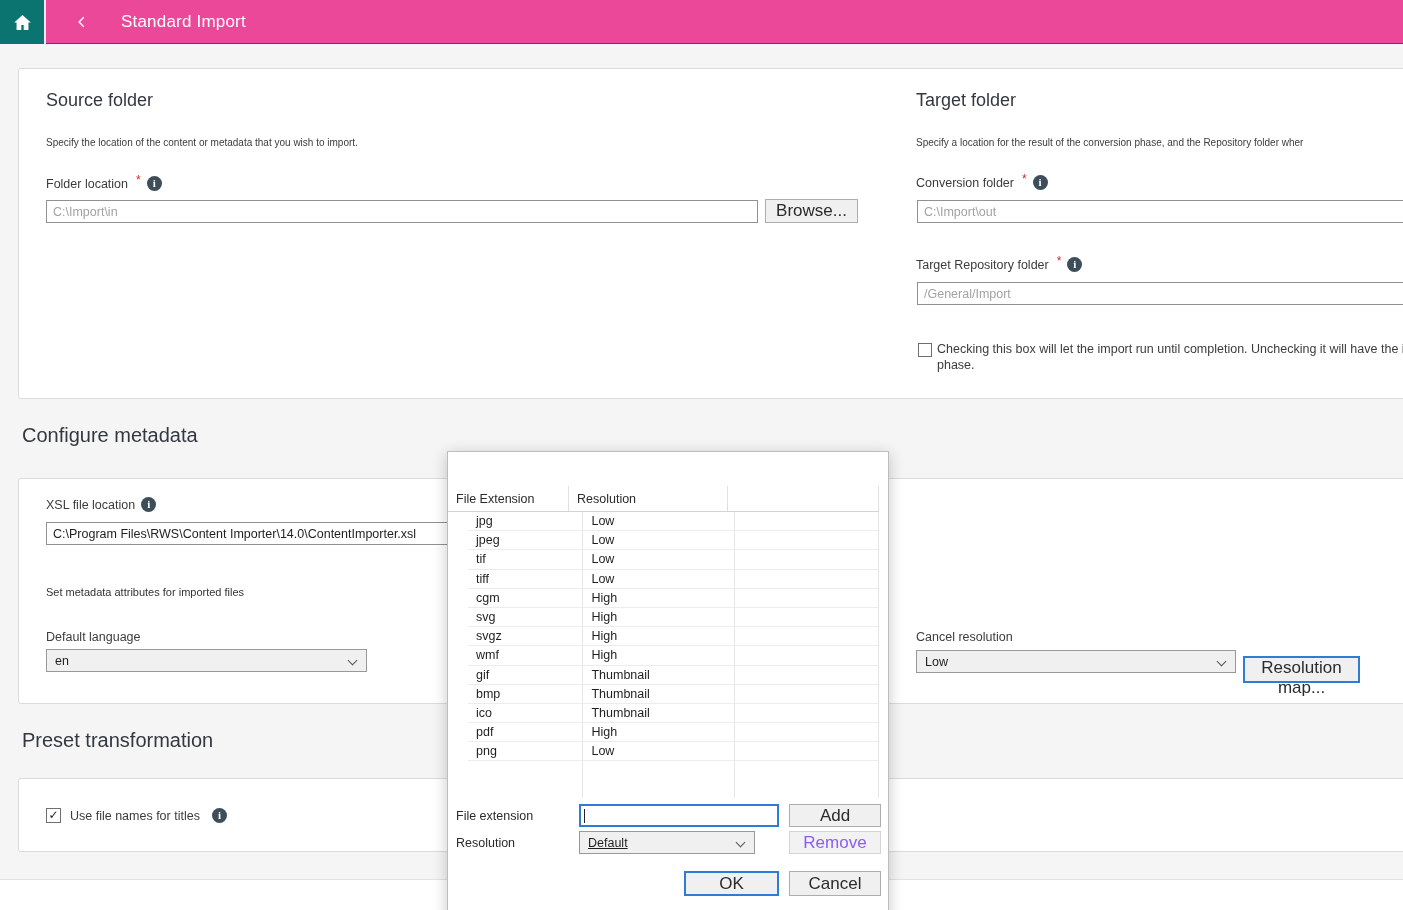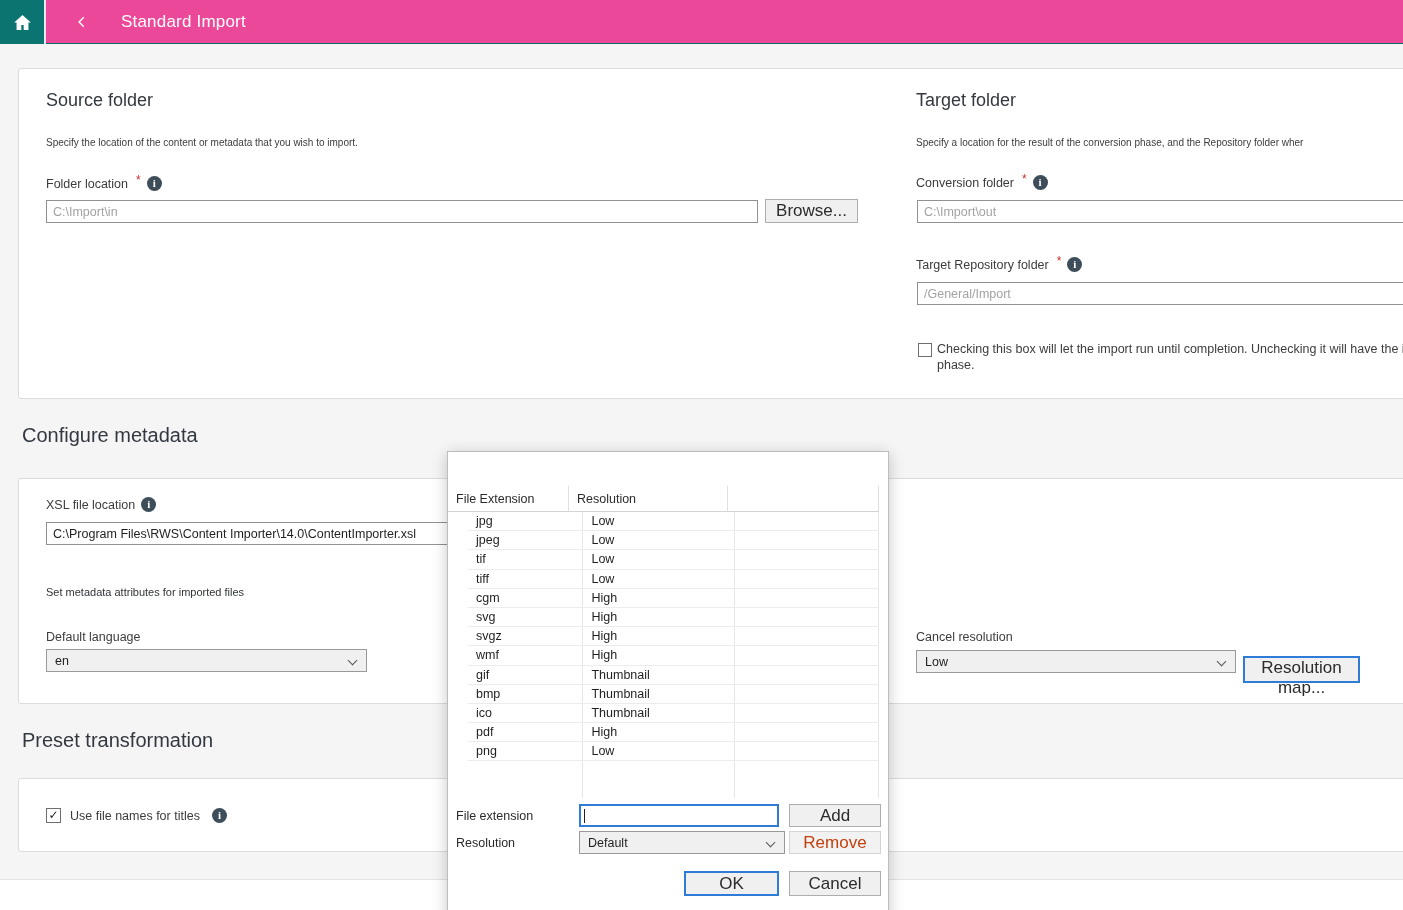--- a/index.html
+++ b/index.html
@@ -26,21 +26,21 @@
   .h-sub { position: absolute; color: #2f3439; font-size: 11px; font-weight: 400; white-space: nowrap; }
   .desc { position: absolute; color: #3c3c3c; font-size: 10px; white-space: nowrap; }
   .lbl { position: absolute; color: #3c3c3c; font-size: 12.5px; white-space: nowrap; display: flex; align-items: center; gap: 6px; }
   .req { color: #cb2e2e; font-size: 12px; position: relative; top: -4px; margin-left: 2px; }
   .info-icon { display: inline-block; width: 15px; height: 15px; border-radius: 50%; background: #3d4d59; color: #ffffff; font-size: 11px; font-weight: bold; line-height: 15px; text-align: center; font-family: "Liberation Serif", serif; }
 
   .txt-input { position: absolute; height: 23px; border: 1px solid #919191; background: #ffffff; font-family: inherit; font-size: 12.5px; padding: 0 6px; color: #1f1f1f; border-radius: 0; outline: none; }
   .txt-input.ghost { color: #a3a3a3; }
   .btn { position: absolute; background: #f0f0f0; border: 1px solid #adadad; font-family: inherit; font-size: 17px; color: #2b2b2b; text-align: center; cursor: pointer; }
   .btn.blue-focus { border: 2px solid #2e7cd6; }
-  .btn.disabled { color: #c2410c; border-color: #d4d4d4; background: #f2f2f2; cursor: default; }
+  .btn.disabled { color: #8b5cf6; border-color: #d4d4d4; background: #f2f2f2; cursor: default; }
 
   .dropdown { position: absolute; height: 23px; background: #f0f0f0; border: 1px solid #999999; font-size: 12.5px; color: #1f1f1f; display: flex; align-items: center; padding: 0 8px; cursor: pointer; }
   .chev { position: absolute; right: 10px; top: 7px; width: 7px; height: 7px; border-right: 1.4px solid #555; border-bottom: 1.4px solid #555; transform: rotate(45deg); }
 
   .checkbox { position: absolute; width: 14px; height: 14px; background: #ffffff; border: 1px solid #6e6e6e; cursor: pointer; font-size: 12px; line-height: 13px; text-align: center; color: #222; }
   .cb-text { position: absolute; color: #3c3c3c; font-size: 12.5px; line-height: 15.5px; white-space: nowrap; }
 
   
   .dialog { position: absolute; left: 447px; top: 451px; width: 442px; height: 470px; background: #ffffff; border: 1px solid #bdbdbd; box-shadow: 0 3px 14px rgba(0,0,0,0.22); z-index: 10; }
   .dlg-titlebar { position: absolute; left: 0; top: 0; width: 100%; height: 34px; border-bottom: 1px solid #d8d8d8; }
@@ -53,21 +53,21 @@
   .trow.filler { flex: 1 1 auto; border-bottom: none; }
   .tcell { display: flex; align-items: center; padding-left: 8px; border-right: 1px solid #e6e6e6; overflow: hidden; }
   .tcell.c0 { width: 121px; }
   .tcell.c1 { width: 159px; }
   .tcell.c2 { width: 151px; }
   .thead .tcell { border-right: 1px solid #e0e0e0; }
 
   .dlg-form-lbl { position: absolute; font-size: 12.5px; color: #2b2b2b; white-space: nowrap; }
   .dlg-input { position: absolute; left: 131px; top: 352px; width: 200px; height: 23px; border: 2px solid #2e7cd6; background: #fff; display: flex; align-items: center; padding-left: 3px; }
   .caret { width: 1px; height: 14px; background: #222; }
-  .dlg-dd { left: 131px; top: 379px; width: 206px; }
+  .dlg-dd { left: 131px; top: 379px; width: 176px; text-decoration: underline; }
 
   svg { display: block; }
 </style>
 </head>
 <body>
 
 <div id="app">
 
   <div class="hdr">
     <div class="home-btn">

